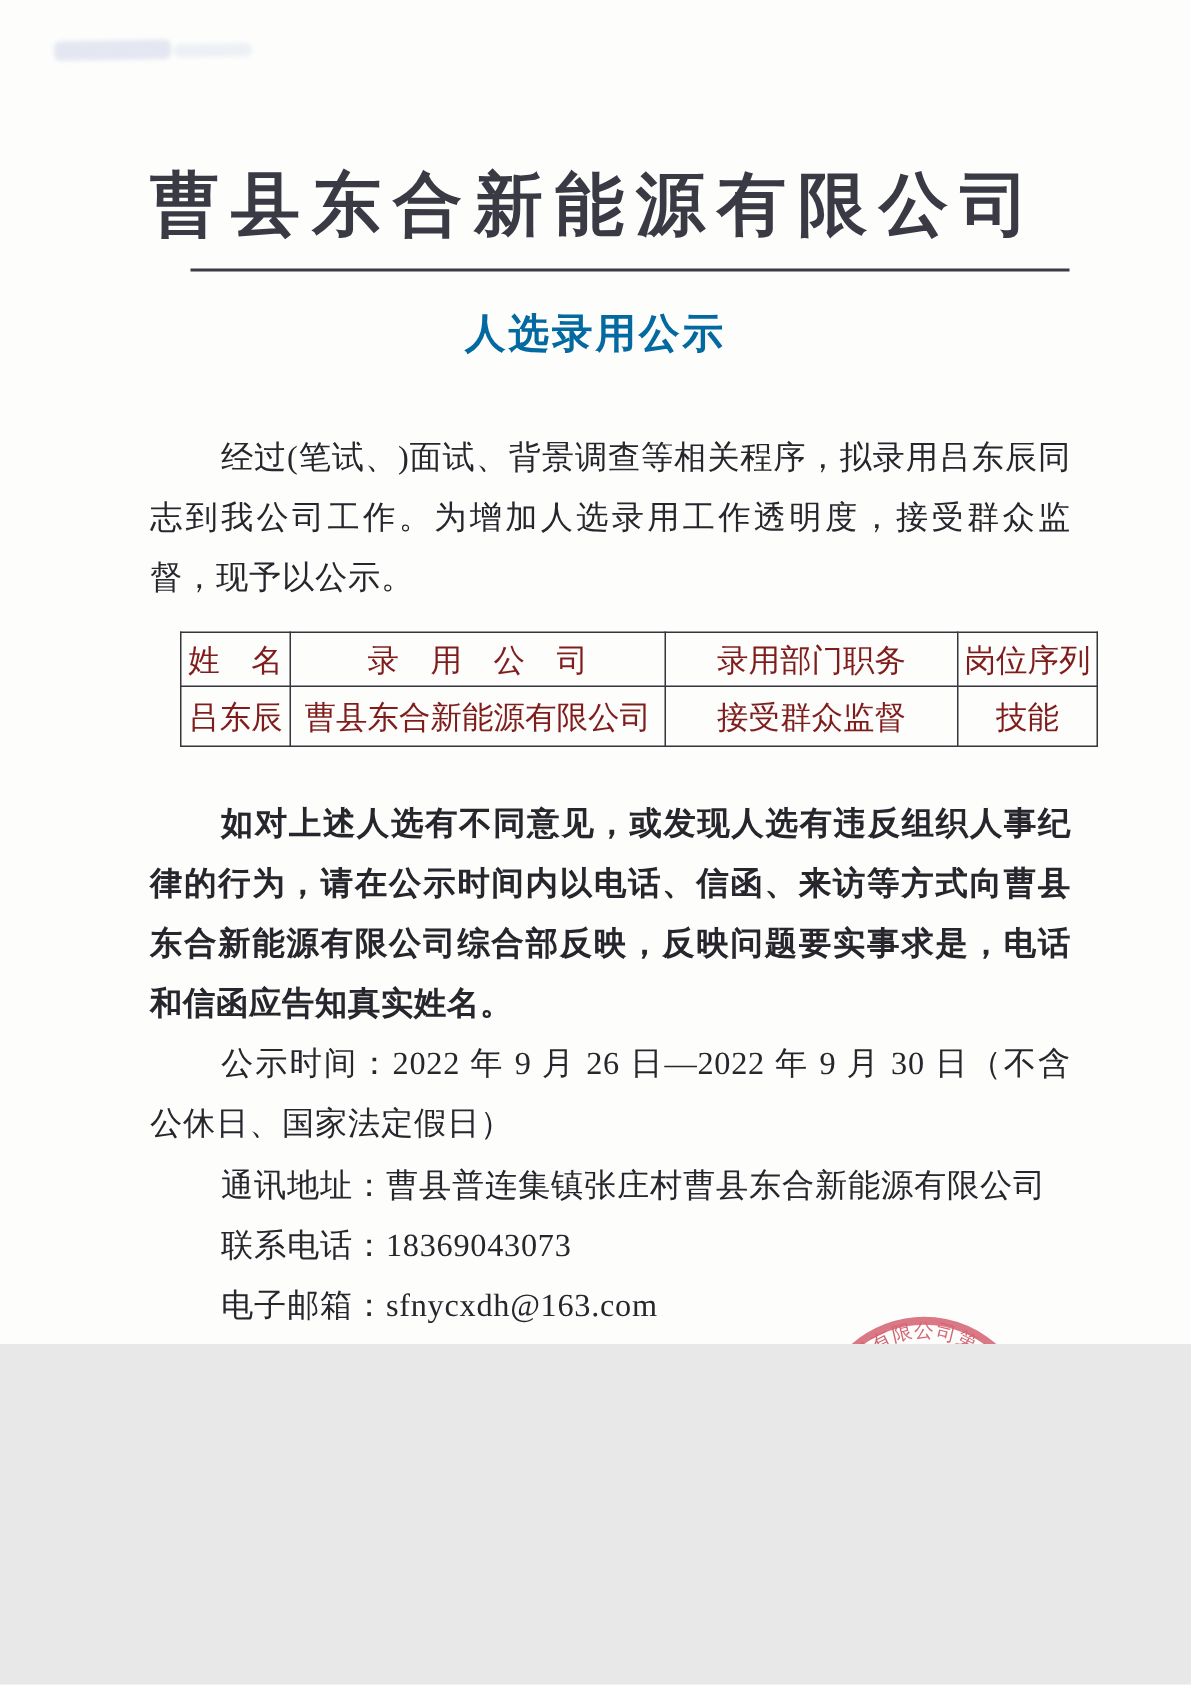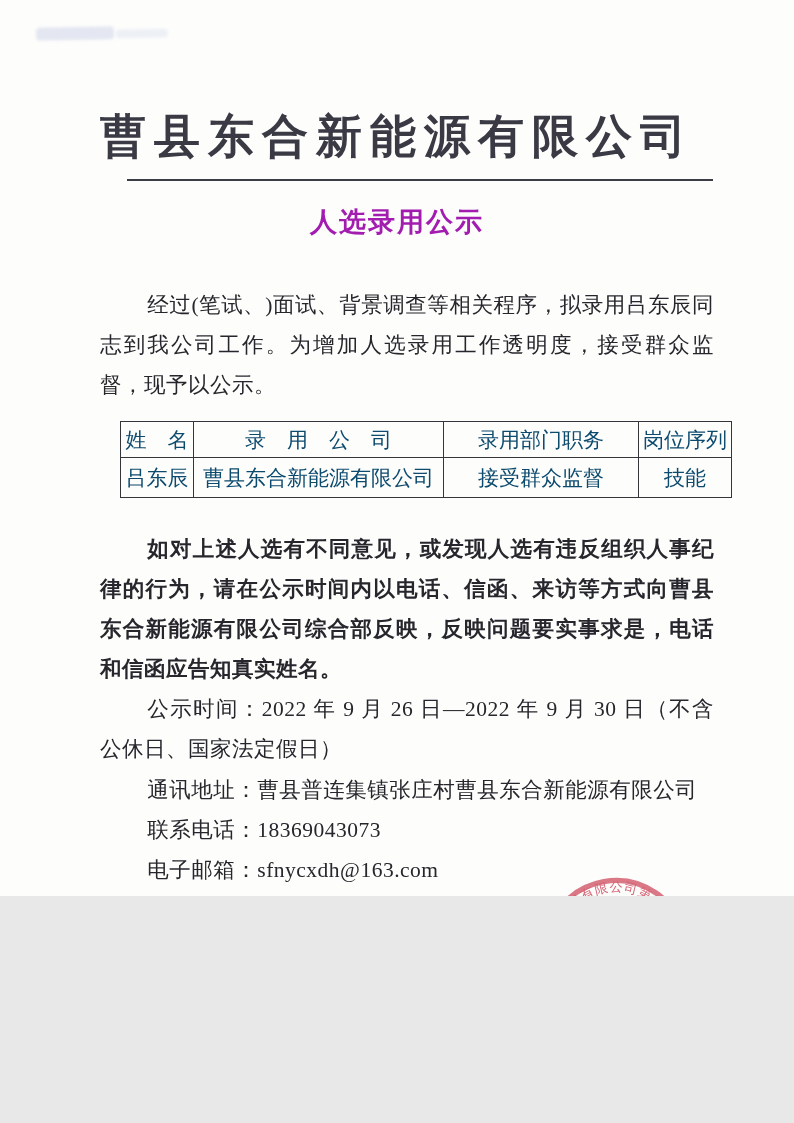--- a/index.html
+++ b/index.html
@@ -27,42 +27,42 @@
   }
   .title-rule{
     position:absolute;left:127px;top:179px;width:586px;height:0;
     border-top:2.5px solid #3c3c44;
   }
   .doc-subtitle{
     position:absolute;left:0;right:0;top:204px;
     text-align:center;
     font-size:27px;font-weight:bold;
     letter-spacing:2px;
-    color:#a21caf;
+    color:#0369a1;
   }
   .body-text{
     position:absolute;left:100px;width:614px;
     font-size:21.5px;line-height:40px;
     text-align:justify;
     letter-spacing:0.5px;
   }
   .indent{text-indent:2.2em;margin-top:15px;}
   .p-intro{top:270px;}
   .p-objection{top:514px;font-weight:bold;}
   .p-period{top:674px;}
   .p-address{top:755px;}
   .p-phone{top:795px;}
   .p-email{top:835px;}
 
   table.recruit{
     position:absolute;left:120px;top:421px;
     width:611px;
     border-collapse:collapse;
     font-size:21px;
-    color:#0c4a6e;
+    color:#7f1d1d;
     table-layout:fixed;
   }
   table.recruit th, table.recruit td{
     border:1.6px solid #35353c;
     text-align:center;
     vertical-align:middle;
     font-weight:normal;
     padding:0;
     overflow:hidden;
     white-space:nowrap;

